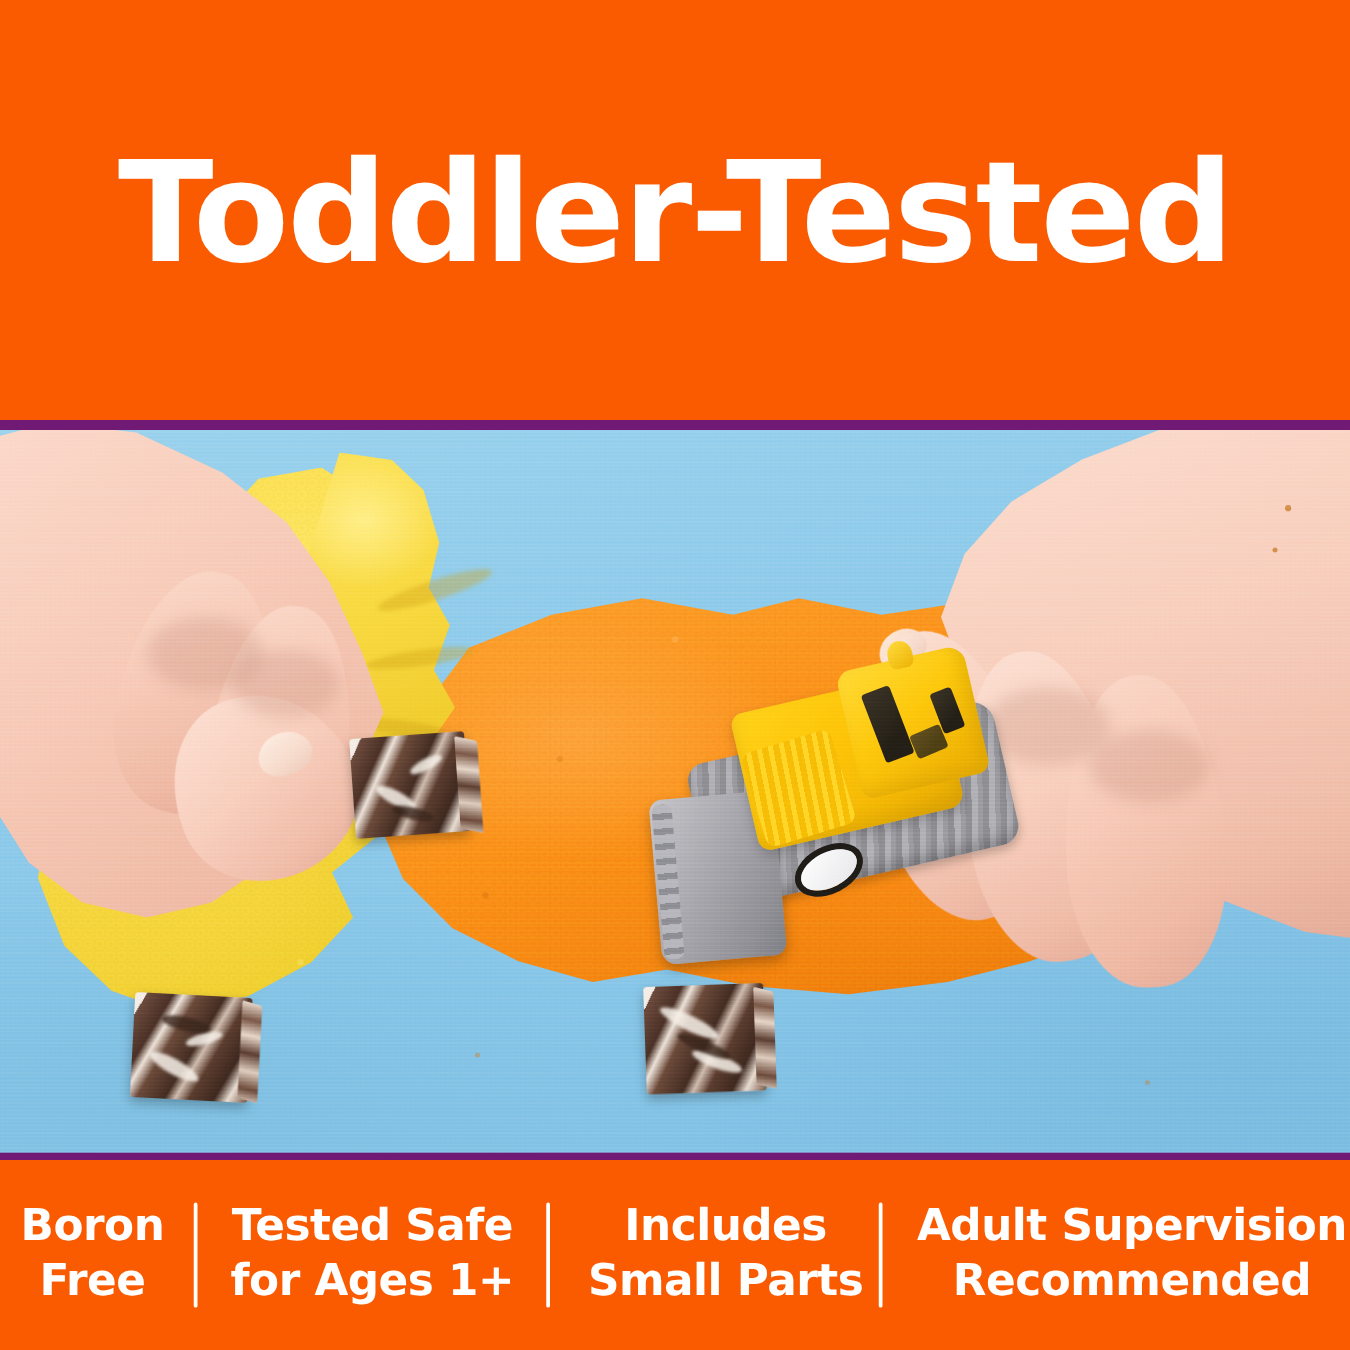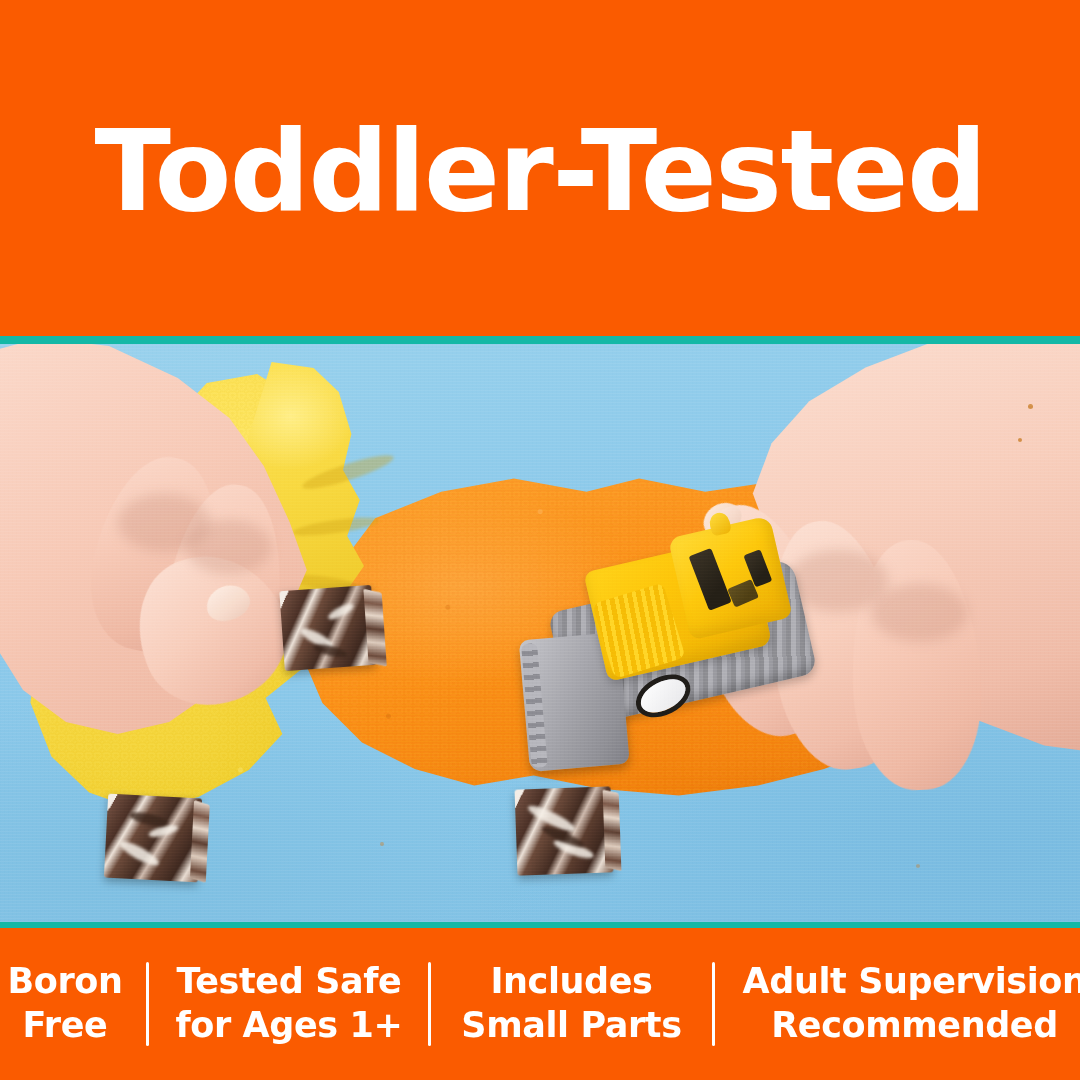--- a/index.html
+++ b/index.html
@@ -9,21 +9,21 @@
     background: #ffffff;
   }
   body {
     font-family: "Liberation Sans", sans-serif;
   }
 
   #poster {
     position: relative;
     width: 1080px;
     height: 1080px;
-    background: #14b8a6;
+    background: #701a75;
     overflow: hidden;
     text-decoration: underline;
   }
 
   
   .headline-banner {
     position: absolute;
     left: 0;
     top: 0;
     width: 1080px;
@@ -396,21 +396,21 @@
     font-size: 35px;
     line-height: 1.25;
     text-align: center;
     letter-spacing: -0.4px;
     white-space: pre-line;
     padding: 0 20px;
     flex: 0 0 auto;
   }
   .feature.f0 { padding-left: 26px; padding-right: 24px; }
   .feature.f1 { padding-left: 26px; padding-right: 26px; }
-  .feature.f2 { padding-left: 30px; padding-right: 30px; }
+  .feature.f2 { padding-left: 30px; padding-right: 12px; }
   .feature.f3 { padding-left: 28px; padding-right: 12px; }
   .divider {
     width: 3px;
     height: 84px;
     background: #FFFFFF;
     flex: 0 0 auto;
     border-radius: 2px;
   }
 </style>
 </head>

